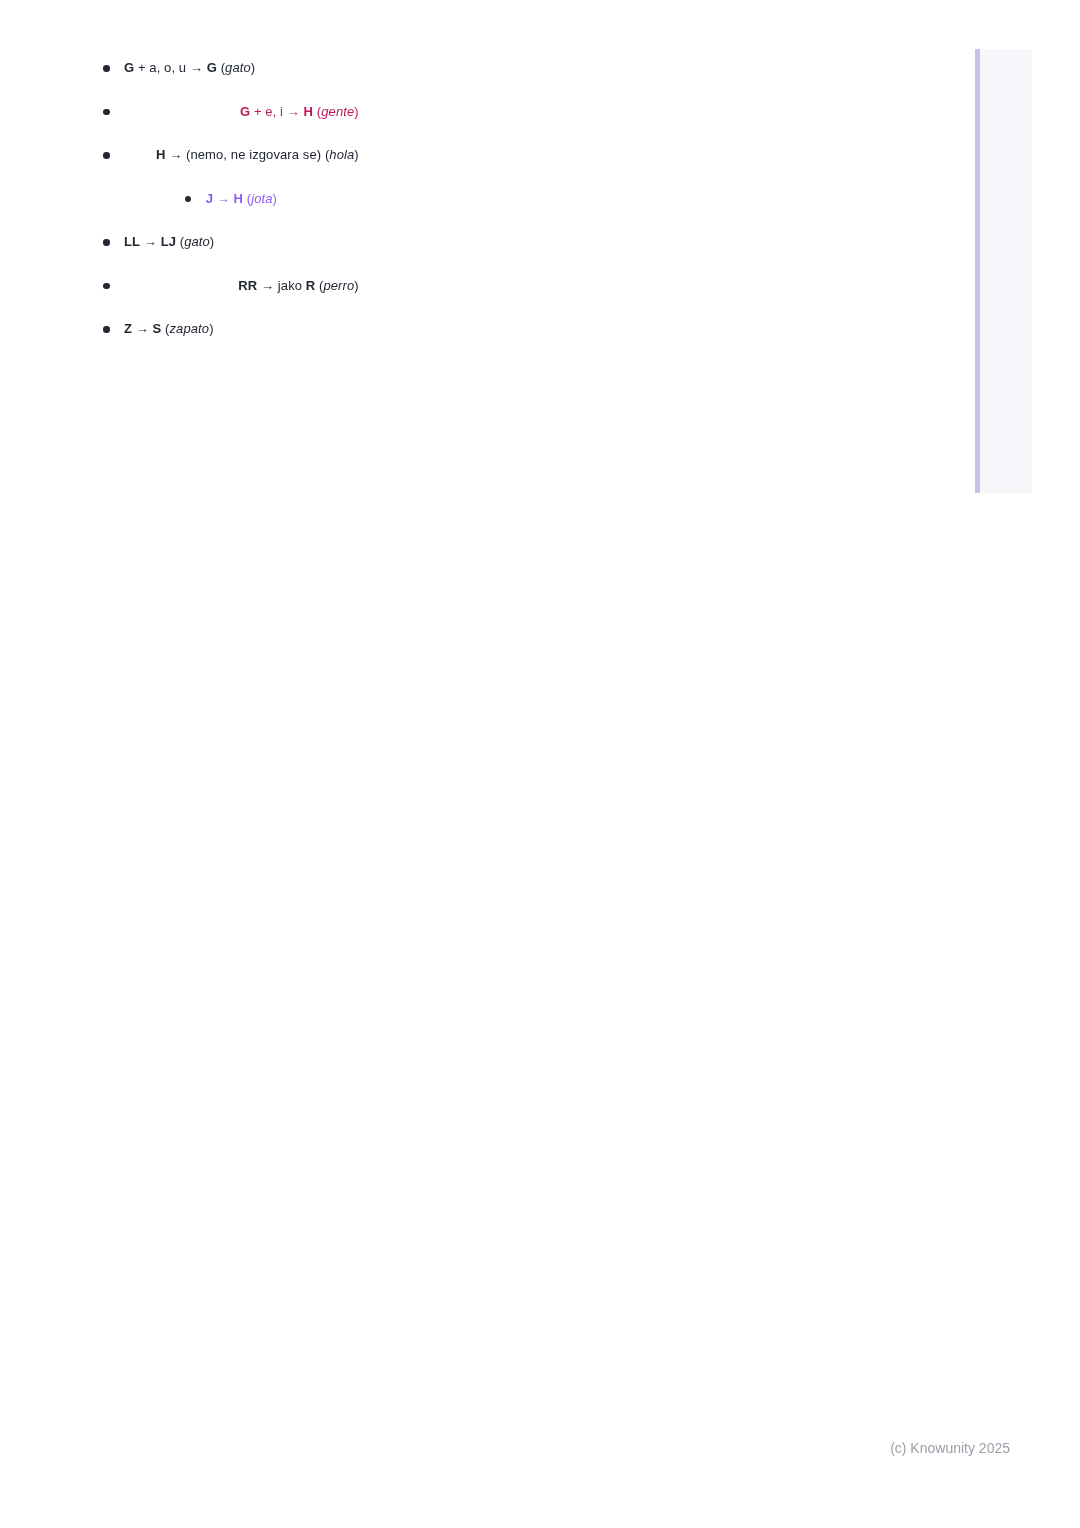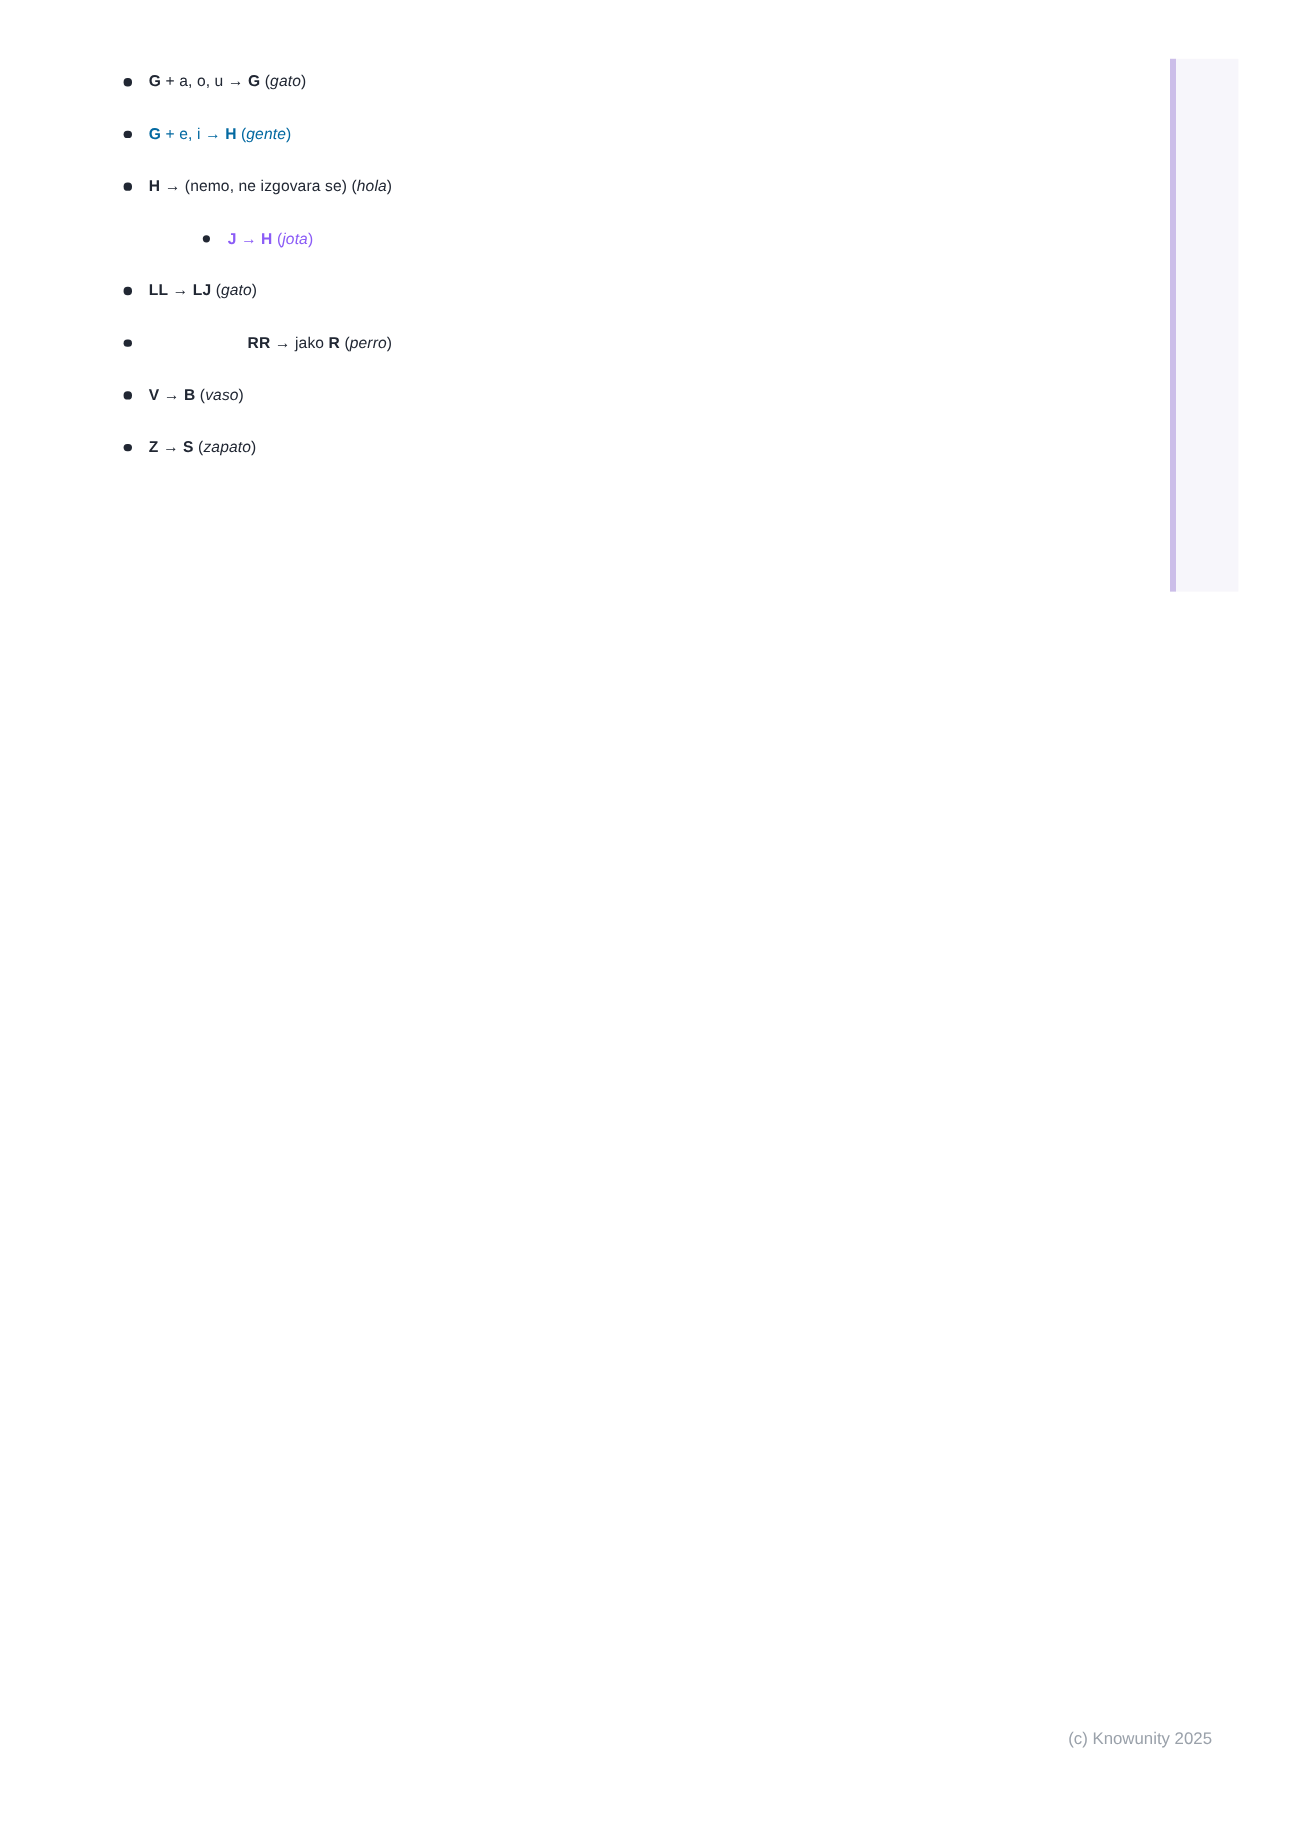--- a/index.html
+++ b/index.html
@@ -66,50 +66,46 @@
 <body style="background: rgb(255, 255, 255);">
 
 <div class="page">
 
   <ul class="doc-list">
   <li class="doc-item" style="color: rgb(33, 39, 51);">
     <span class="bullet"></span>
     <span><span class="bold">G</span><span> + a, o, u → </span><span class="bold">G</span><span> (</span><span class="italic">gato</span><span>)</span></span>
   </li>
 
-  <li class="doc-item" style="color: #0369a1;">
+  <li class="doc-item" style="color: #be185d; justify-content: space-between;">
     <span class="bullet"></span>
     <span><span class="bold">G</span><span> + e, i → </span><span class="bold">H</span><span> (</span><span class="italic">gente</span><span>)</span></span>
   </li>
 
-  <li class="doc-item" style="color: rgb(33, 39, 51);">
+  <li class="doc-item" style="color: rgb(33, 39, 51); gap: 32px;">
     <span class="bullet"></span>
     <span><span class="bold">H</span><span> → (nemo, ne izgovara se) (</span><span class="italic">hola</span><span>)</span></span>
   </li>
 
   <li class="doc-item" style="color: #8b5cf6; justify-content: center;">
     <span class="bullet"></span>
     <span><span class="bold">J</span><span> → </span><span class="bold">H</span><span> (</span><span class="italic">jota</span><span>)</span></span>
   </li>
 
   <li class="doc-item" style="color: rgb(33, 39, 51);">
     <span class="bullet"></span>
     <span><span class="bold">LL</span><span> → </span><span class="bold">LJ</span><span> (</span><span class="italic">gato</span><span>)</span></span>
   </li>
 
 
   <li class="doc-item" style="color: rgb(33, 39, 51); justify-content: space-between;">
     <span class="bullet"></span>
     <span><span class="bold">RR</span><span> → jako </span><span class="bold">R</span><span> (</span><span class="italic">perro</span><span>)</span></span>
   </li>
 
-  <li class="doc-item" style="color: rgb(33, 39, 51);">
-    <span class="bullet"></span>
-    <span><span class="bold">V</span><span> → </span><span class="bold">B</span><span> (</span><span class="italic">vaso</span><span>)</span></span>
-  </li>
 
   <li class="doc-item" style="color: rgb(33, 39, 51);">
     <span class="bullet"></span>
     <span><span class="bold">Z</span><span> → </span><span class="bold">S</span><span> (</span><span class="italic">zapato</span><span>)</span></span>
   </li>
 </ul>
 
   <div class="side-panel" style="background: rgb(247, 246, 251); border-left-color: rgb(204, 190, 233);"></div>
 
   <div class="footer-copyright">(c) Knowunity 2025</div>

